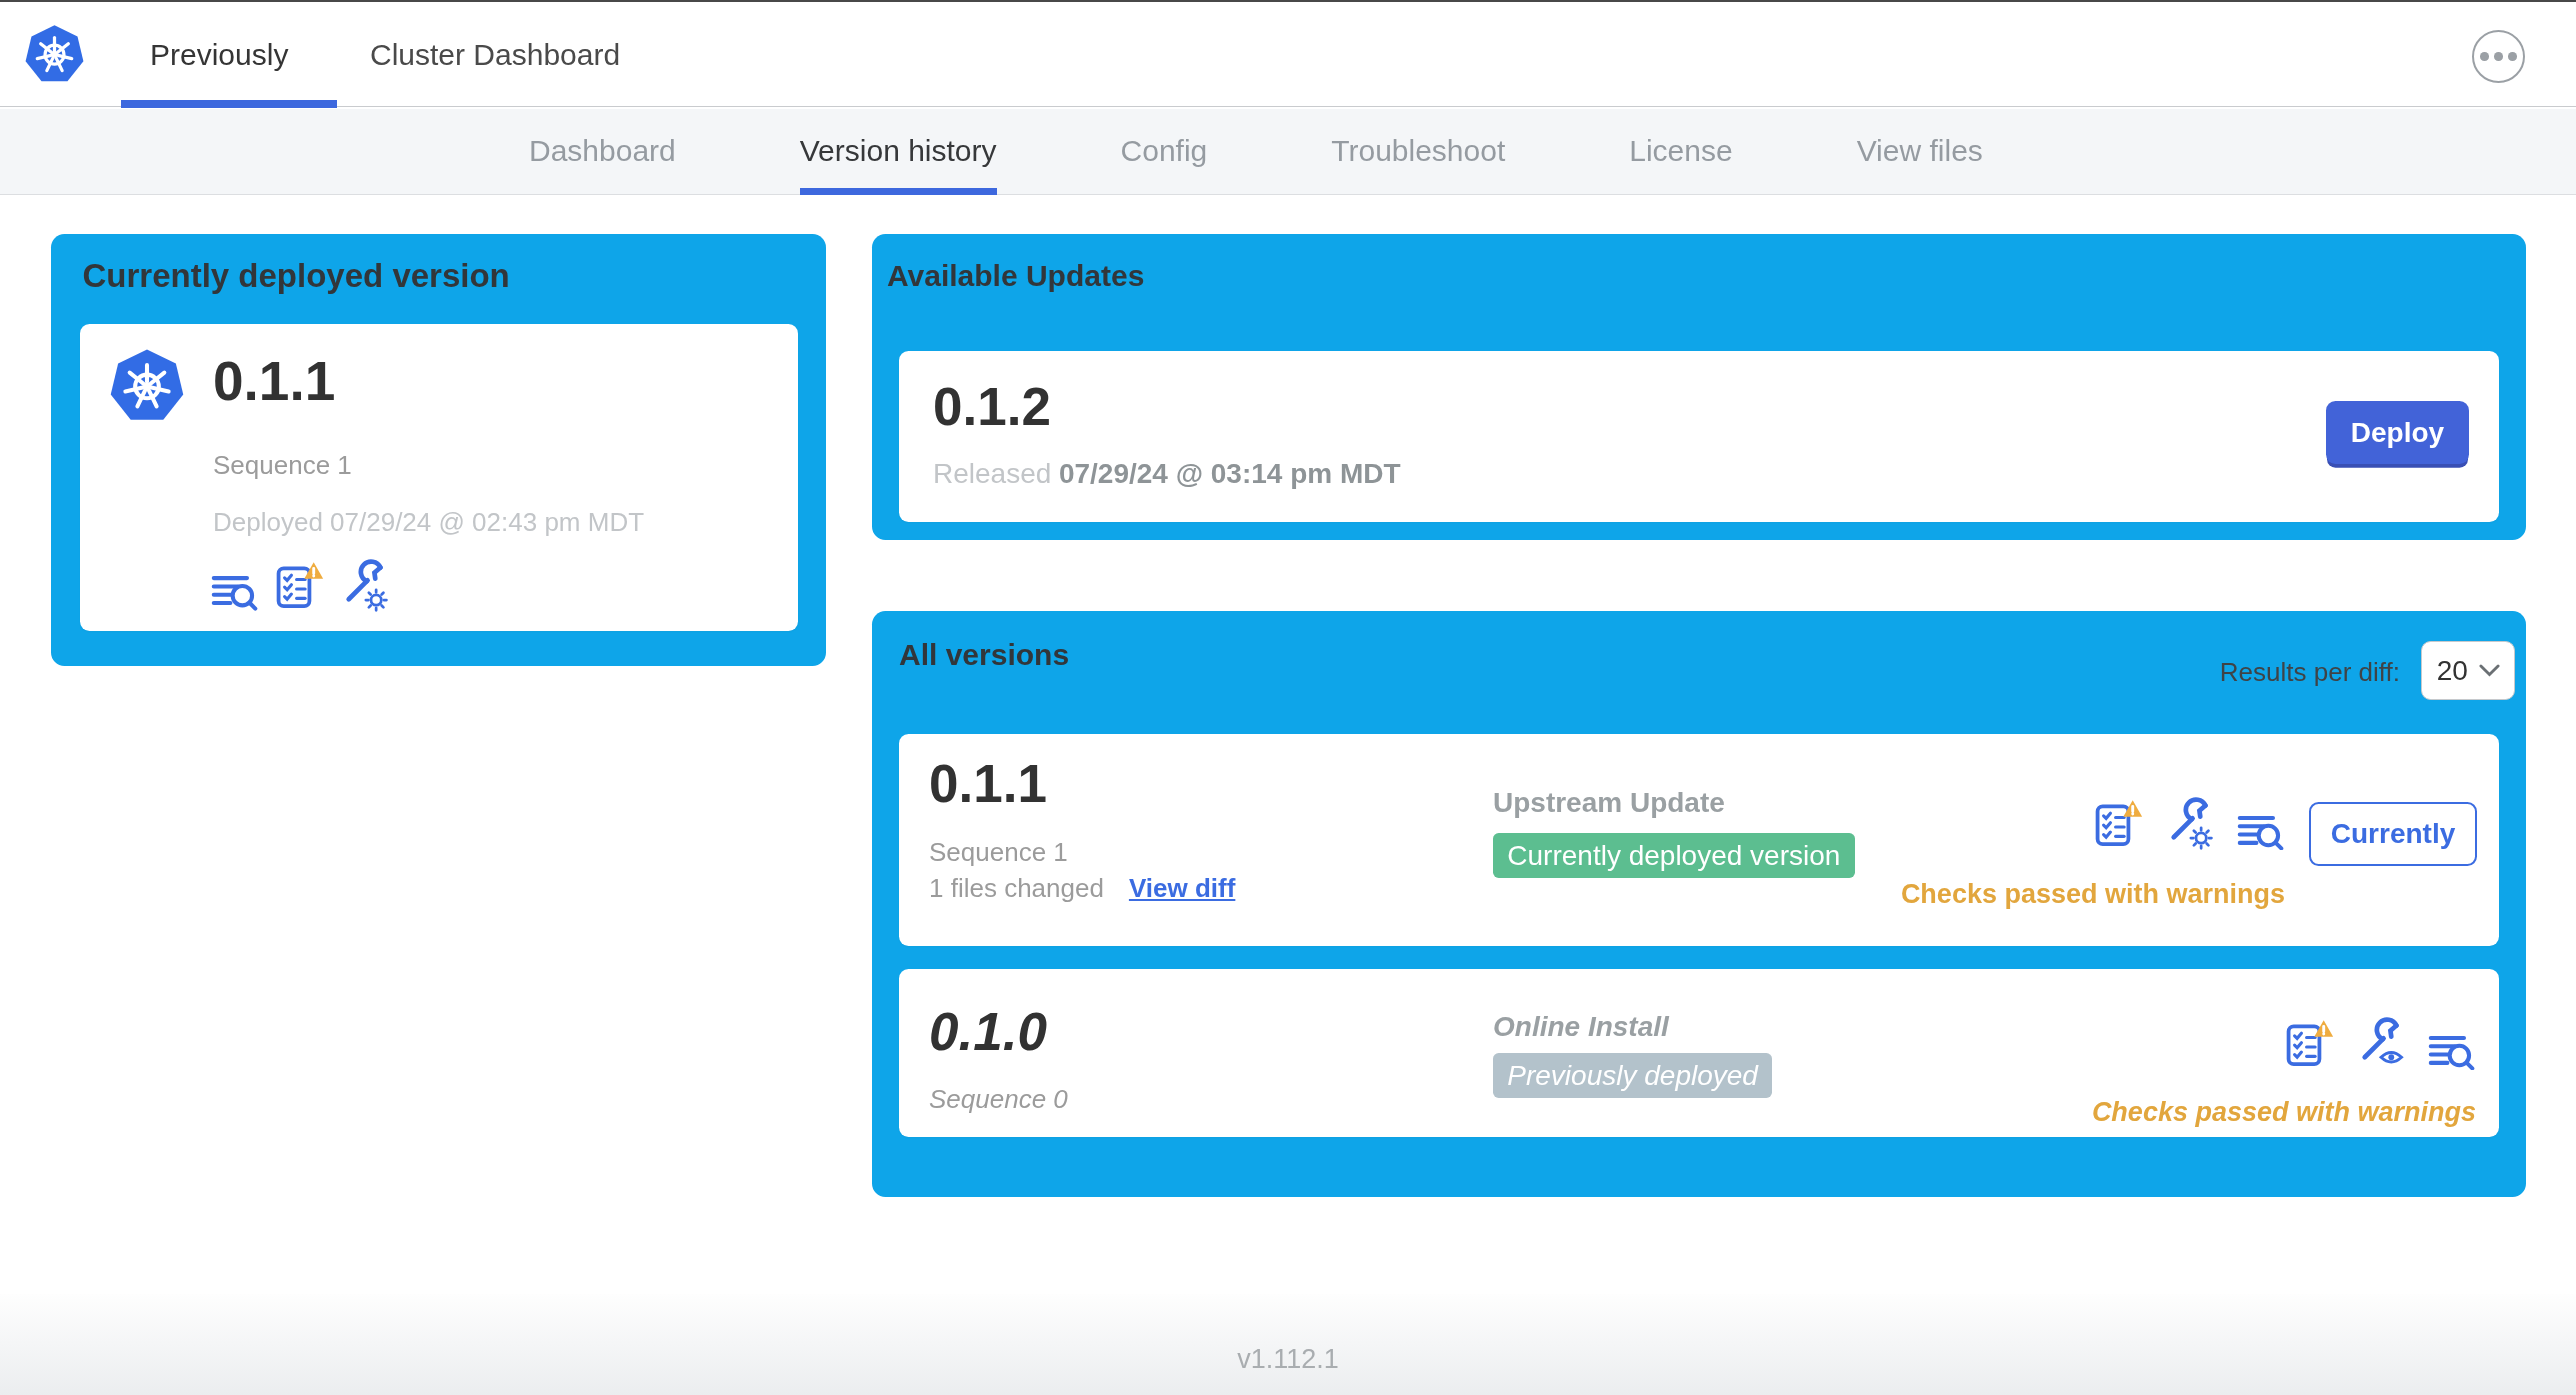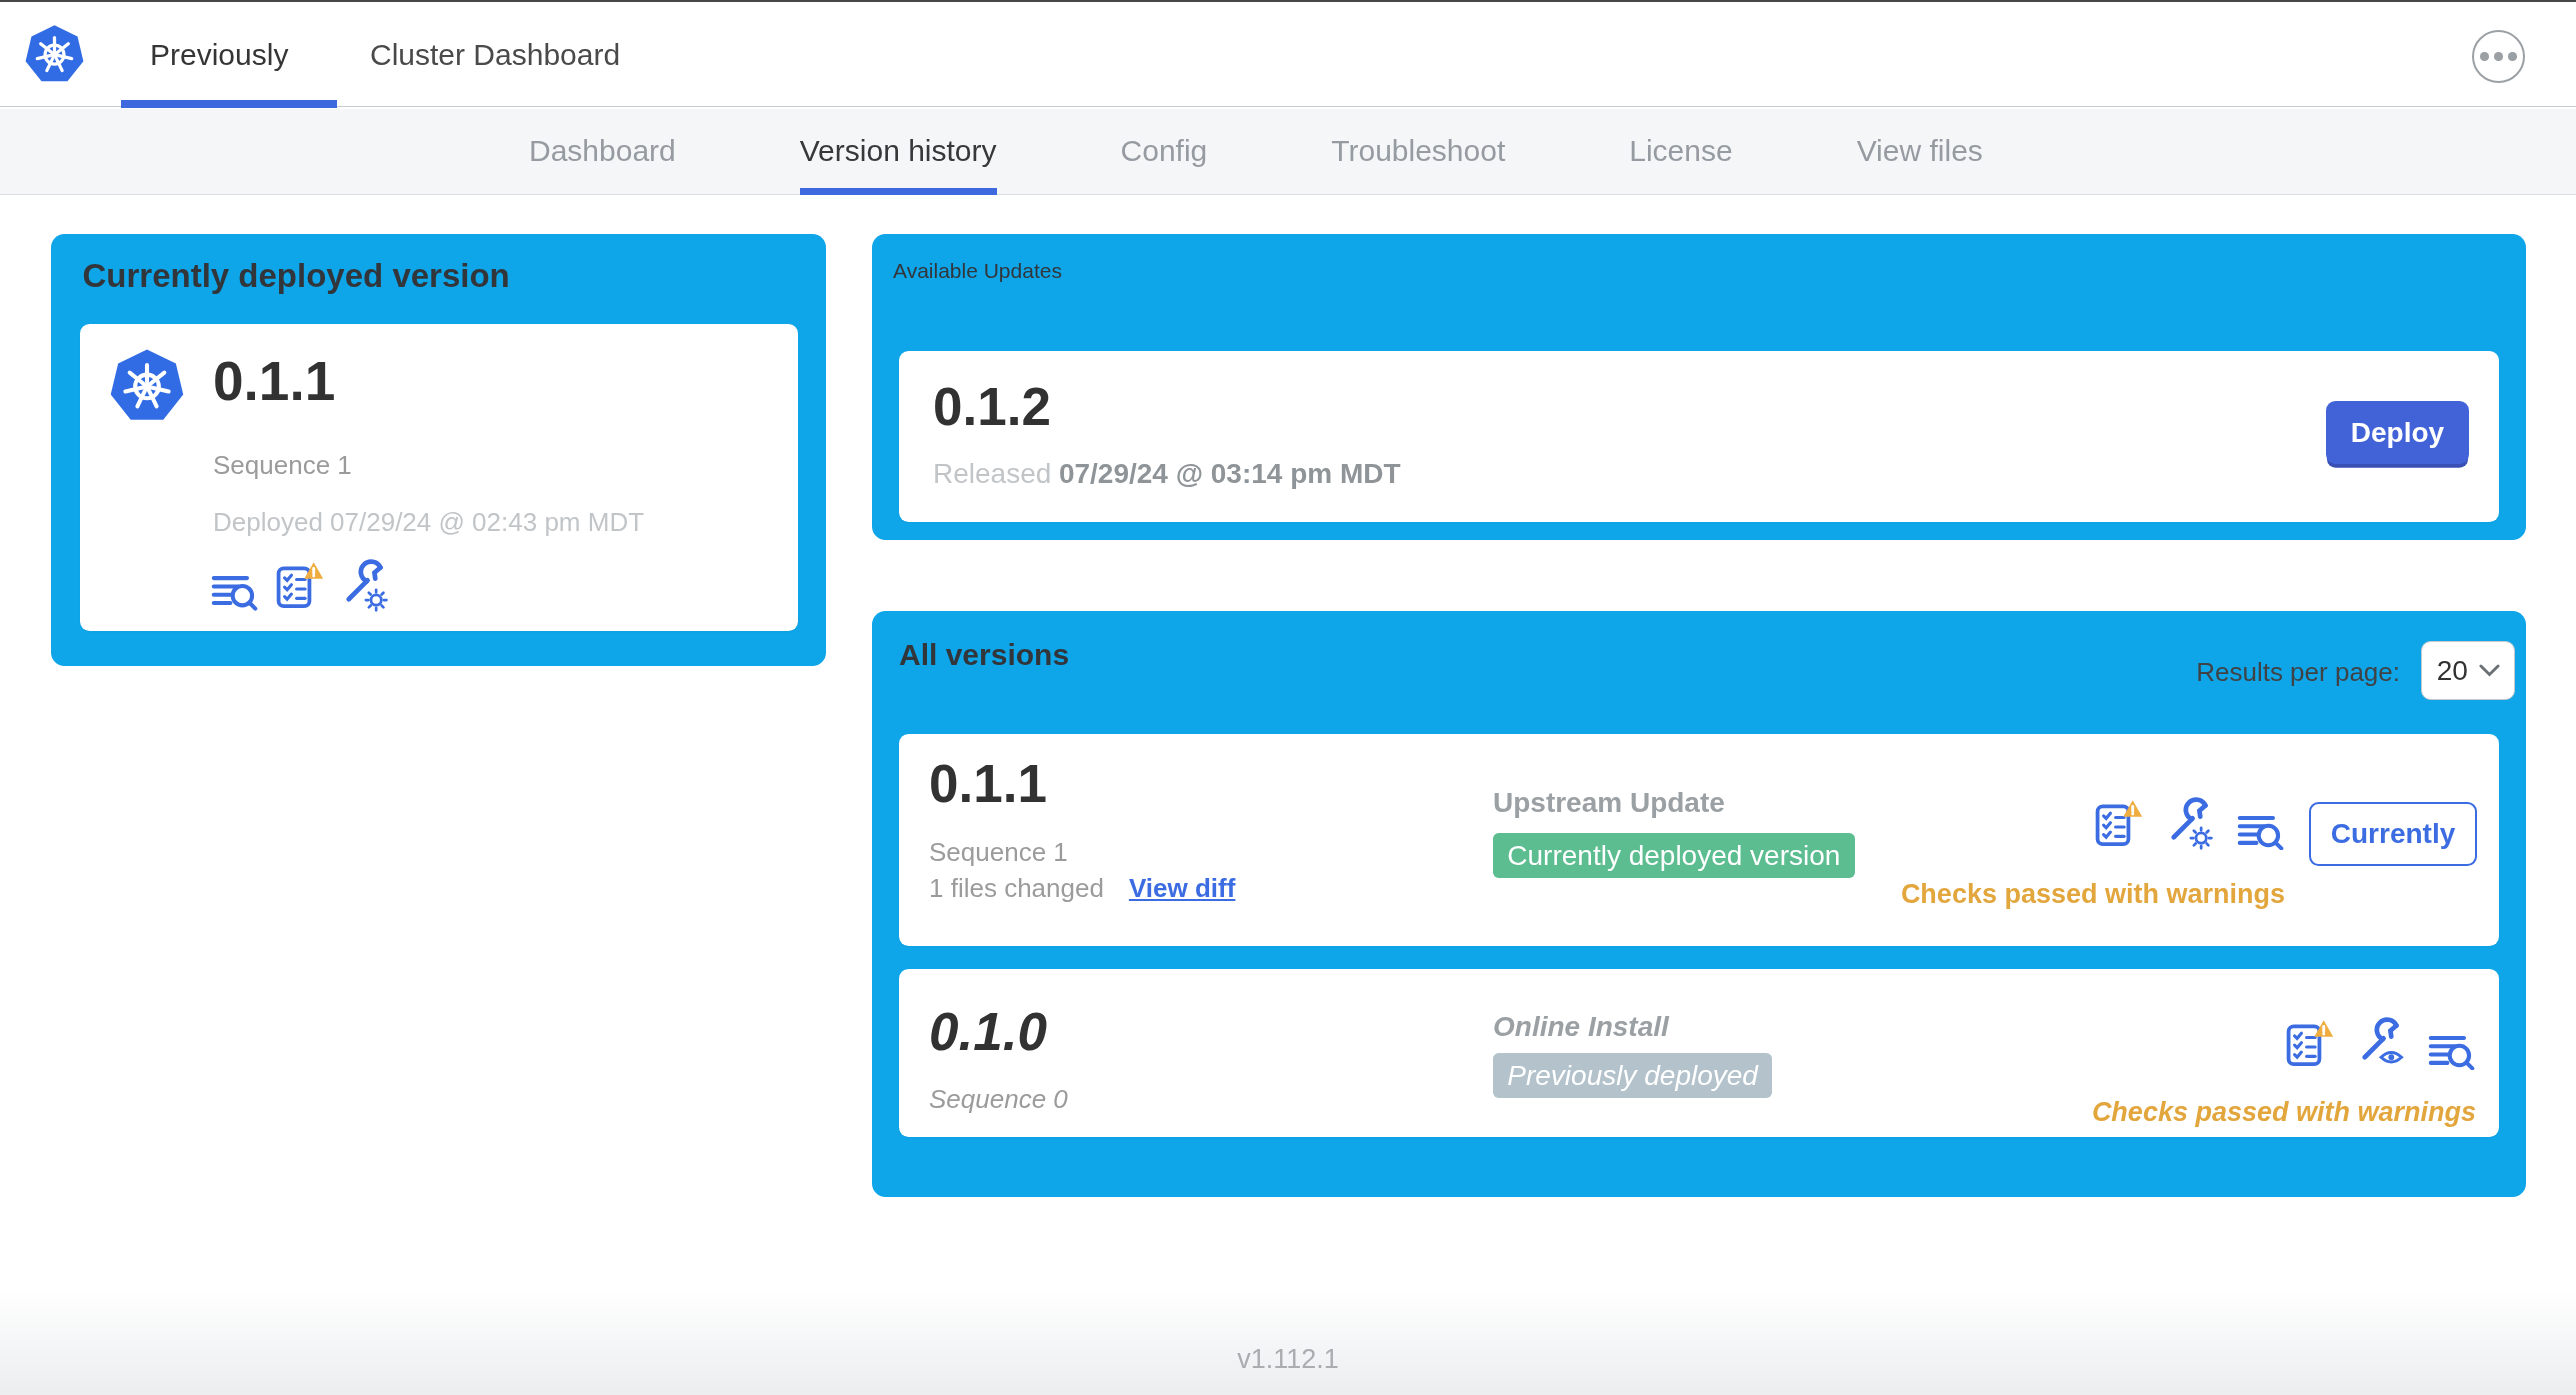--- a/index.html
+++ b/index.html
@@ -35,21 +35,21 @@
   .cur-logo { position:absolute; left:30px; top:23px; width:74px; height:76px; }
   .cur-version { position:absolute; left:133px; top:25px; font-size:55px; font-weight:bold; color:#323232; }
   .cur-seq { position:absolute; left:133px; top:126px; font-size:26px; color:#9b9b9b; }
   .cur-deployed { position:absolute; left:133px; top:183px; font-size:26px; color:#c2c5c8; }
   .cur-icons { position:absolute; left:131px; top:235px; display:flex; gap:17px; align-items:flex-end; }
 
   .aicon { width:48px; height:53px; cursor:pointer; }
 
   
   .avail-panel { left:872px; top:39px; width:1654px; height:306px; }
-  .avail-panel h2 { position:absolute; left:21px; top:25px; font-size:21px; font-weight:normal; }
+  .avail-panel h2 { position:absolute; left:15px; top:25px; font-size:30px; font-weight:bold; }
   .avail-card { left:27px; top:117px; width:1600px; height:171px; }
   .avail-version { position:absolute; left:34px; top:25px; font-size:53px; font-weight:bold; color:#323232; }
   .avail-released { position:absolute; left:34px; top:107px; font-size:28px; color:#c2c5c8; }
   .avail-released b { color:#8e9497; font-weight:bold; margin-left:7.6px; }
   .deploy-btn { position:absolute; right:30px; top:50px; width:143px; height:63px; background:#4263d8; border:none; border-radius:9.5px; color:#fff; font-size:28px; font-weight:bold; font-family:Liberation Sans, sans-serif; cursor:pointer; box-shadow:0 4.8px 0 -1px #394fb4; }
 
   
   .allv-panel { left:872px; top:416px; width:1654px; height:586px; }
   .allv-panel h2 { position:absolute; left:27px; top:27px; font-size:30px; font-weight:bold; }
   .rpp-label { position:absolute; right:126px; top:46px; font-size:26px; color:#3f4346; }
@@ -193,21 +193,21 @@
         <div class="avail-version">0.1.2</div>
         <div class="avail-released">
           <span>Released</span><b>07/29/24 @ 03:14 pm MDT</b>
         </div>
         <button class="deploy-btn">Deploy</button>
       </div>
     </div>
 
     <div class="panel allv-panel">
       <h2>All versions</h2>
-      <span class="rpp-label">Results per page:</span>
+      <span class="rpp-label">Results per diff:</span>
       <div class="rpp-select">
         <span>20</span>
         <svg width="21" height="13.4" viewBox="0 0 22 14">
             <path d="M2 2l9 9 9-9" fill="none" stroke="#6b7074" stroke-width="3" stroke-linecap="round"></path>
           </svg>
       </div>
 
       <div class="card vrow1">
         <div class="row-version" style="top:19px">0.1.1</div>
         <div class="row-seq" style="top:103px">Sequence 1</div>

